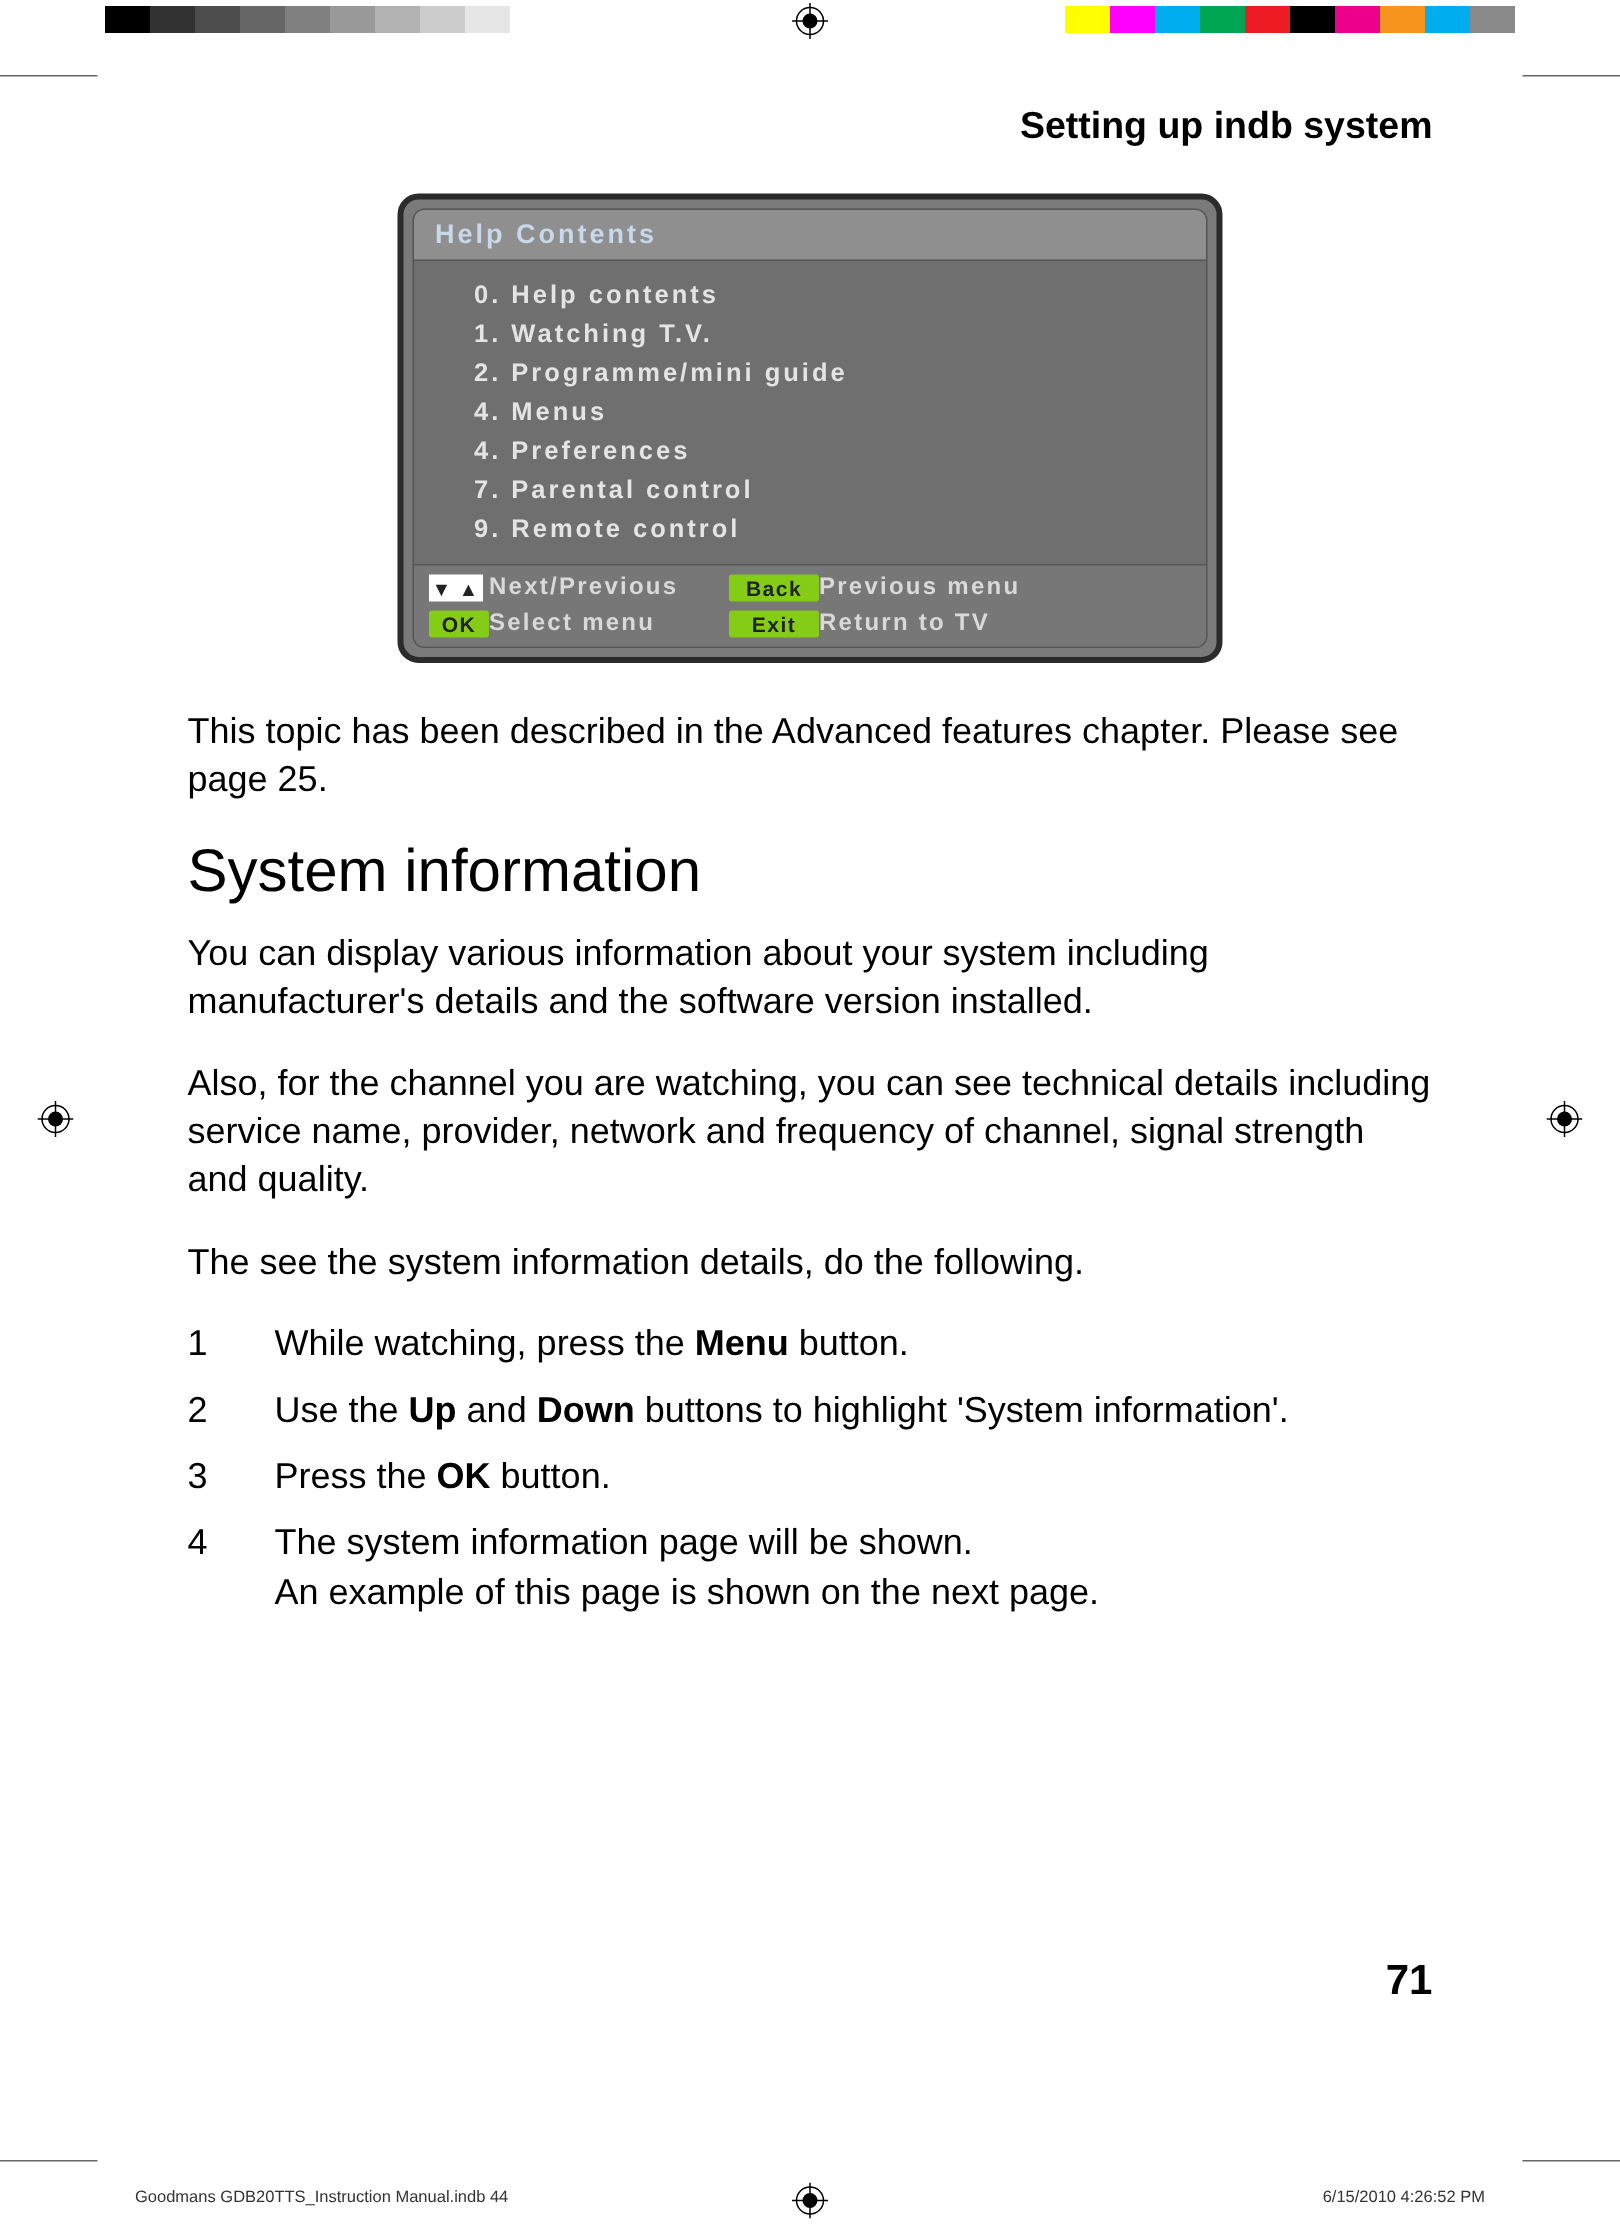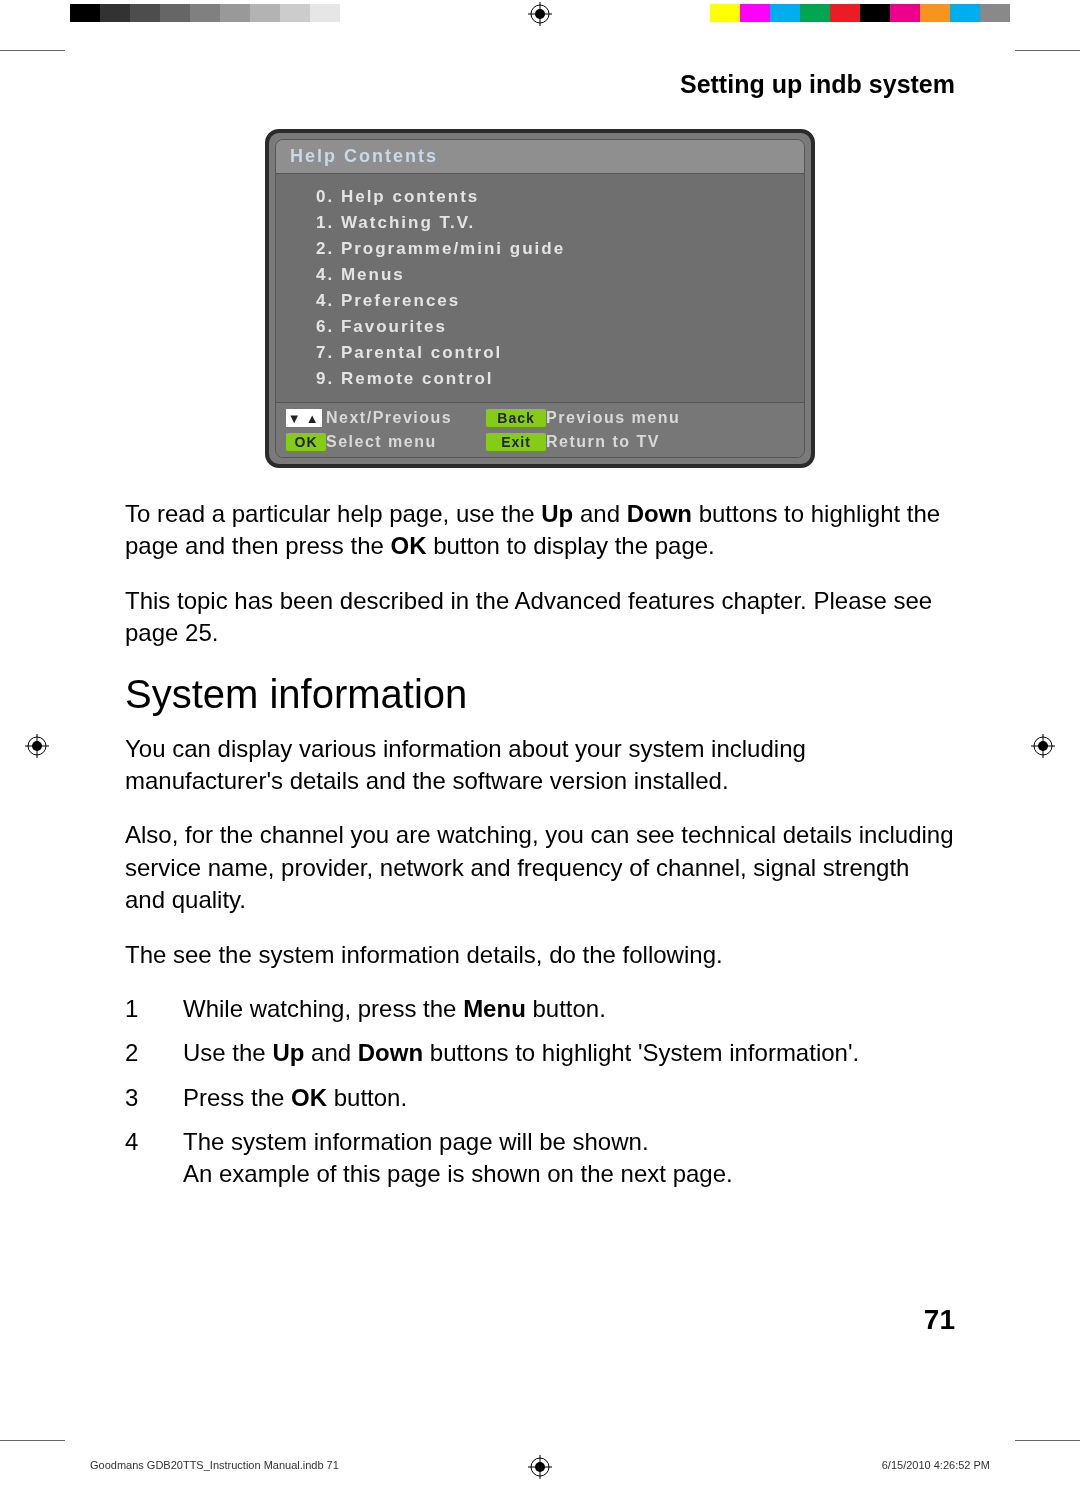--- a/index.html
+++ b/index.html
@@ -251,43 +251,39 @@
 
   <div class="tv-screen">
     <div class="tv-inner">
       <div class="menu-title">Help Contents</div>
       <div class="menu-list" id="menulist">
           <div class="menu-item">0. Help contents</div>
           <div class="menu-item">1. Watching T.V.</div>
           <div class="menu-item">2. Programme/mini guide</div>
           <div class="menu-item">4. Menus</div>
           <div class="menu-item">4. Preferences</div>
-          <div class="menu-item">6. Favourites</div>
           <div class="menu-item">7. Parental control</div>
           <div class="menu-item">9. Remote control</div>
         </div>
       <div class="menu-footer">
         <span class="key-arrows">
           <span class="key-arrow">▼</span>
             <span class="key-arrow">▲</span>
         </span>
         <span>Next/Previous</span>
         <span class="key-box">Back</span>
         <span>Previous menu</span>
         <span class="key-box">OK</span>
         <span>Select menu</span>
         <span class="key-box">Exit</span>
         <span>Return to TV</span>
       </div>
     </div>
   </div>
 
-  <p class="body-text">
-    <span>To read a particular help page, use the </span><span class="bold">Up</span><span> and </span><span class="bold">Down</span><span> buttons to highlight the page and then press the </span><span class="bold">OK</span><span> button to display the page.</span>
-  </p>
 
   <p class="body-text">This topic has been described in the Advanced features chapter. Please see page 25.</p>
 
   <h2 class="section-heading">System information</h2>
 
   <p class="body-text">You can display various information about your system including manufacturer's details and the software version installed.</p>
   <p class="body-text">Also, for the channel you are watching, you can see technical details including service name, provider, network and frequency of channel, signal strength and quality.</p>
   <p class="body-text">The see the system information details, do the following.</p>
 
   <div class="step-list" id="steplist">
@@ -304,14 +300,14 @@
         <div class="step-text">Press the <span class="bold">OK</span> button.</div>
       </div>
       <div class="step">
         <div class="step-num">4</div>
         <div class="step-text">The system information page will be shown.<br>An example of this page is shown on the next page.</div>
       </div>
     </div>
 </div>
 
 <div class="page-number">71</div>
-<div class="footer-left">Goodmans GDB20TTS_Instruction Manual.indb   71</div>
+<div class="footer-left">Goodmans GDB20TTS_Instruction Manual.indb   44</div>
 <div class="footer-right">6/15/2010   4:26:52 PM</div>
 
 </body></html>

